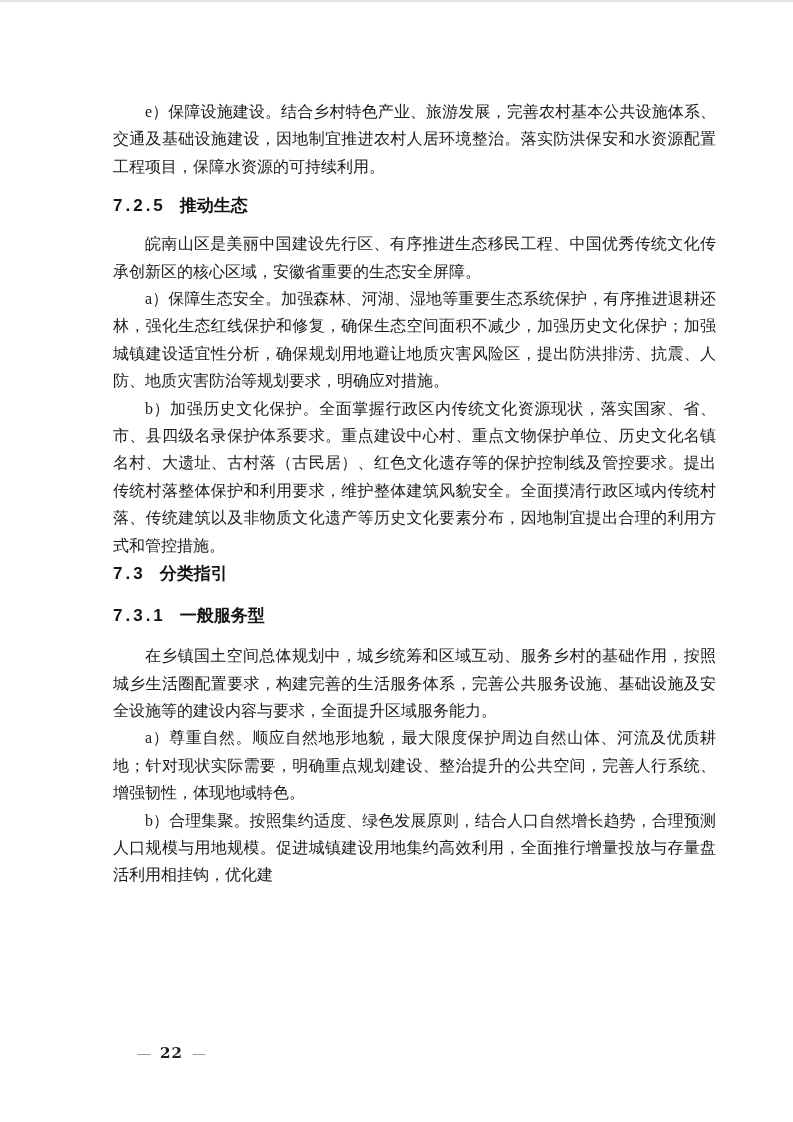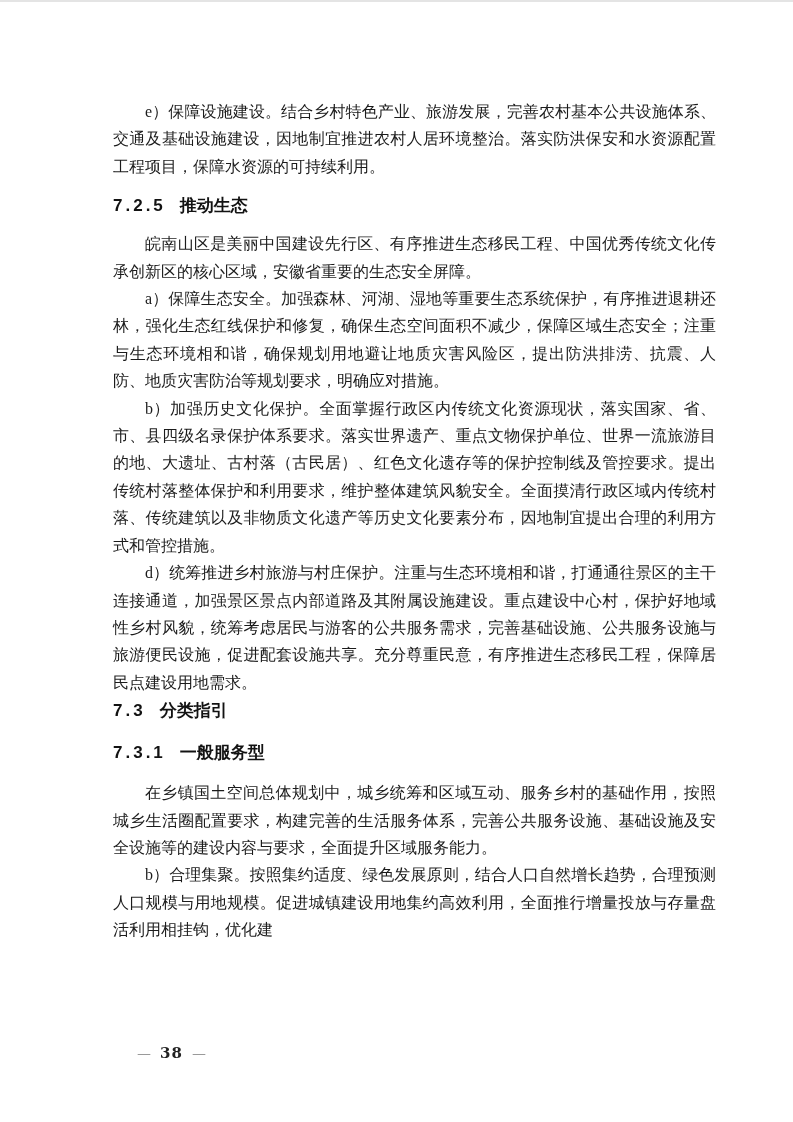--- a/index.html
+++ b/index.html
@@ -74,40 +74,40 @@
   <div class="content">
 
     <p class="body-para">e）保障设施建设。结合乡村特色产业、旅游发展，完善农村基本公共设施体系、交通及基础设施建设，因地制宜推进农村人居环境整治。落实防洪保安和水资源配置工程项目，保障水资源的可持续利用。</p>
 
     <h2 class="section-heading" id="h725">
       <span class="num">7.2.5</span><span>推动生态</span>
     </h2>
 
     <p class="body-para">皖南山区是美丽中国建设先行区、有序推进生态移民工程、中国优秀传统文化传承创新区的核心区域，安徽省重要的生态安全屏障。</p>
 
-    <p class="body-para">a）保障生态安全。加强森林、河湖、湿地等重要生态系统保护，有序推进退耕还林，强化生态红线保护和修复，确保生态空间面积不减少，保障区域生态安全；注重与生态环境相和谐，确保规划用地避让地质灾害风险区，提出防洪排涝、抗震、人防、地质灾害防治等规划要求，明确应对措施。</p>
+    <p class="body-para">a）保障生态安全。加强森林、河湖、湿地等重要生态系统保护，有序推进退耕还林，强化生态红线保护和修复，确保生态空间面积不减少，加强历史文化保护；加强城镇建设适宜性分析，确保规划用地避让地质灾害风险区，提出防洪排涝、抗震、人防、地质灾害防治等规划要求，明确应对措施。</p>
 
-    <p class="body-para">b）加强历史文化保护。全面掌握行政区内传统文化资源现状，落实国家、省、市、县四级名录保护体系要求。落实世界遗产、重点文物保护单位、世界一流旅游目的地、大遗址、古村落（古民居）、红色文化遗存等的保护控制线及管控要求。提出传统村落整体保护和利用要求，维护整体建筑风貌安全。全面摸清行政区域内传统村落、传统建筑以及非物质文化遗产等历史文化要素分布，因地制宜提出合理的利用方式和管控措施。</p>
+    <p class="body-para">b）加强历史文化保护。全面掌握行政区内传统文化资源现状，落实国家、省、市、县四级名录保护体系要求。重点建设中心村、重点文物保护单位、历史文化名镇名村、大遗址、古村落（古民居）、红色文化遗存等的保护控制线及管控要求。提出传统村落整体保护和利用要求，维护整体建筑风貌安全。全面摸清行政区域内传统村落、传统建筑以及非物质文化遗产等历史文化要素分布，因地制宜提出合理的利用方式和管控措施。</p>
 
 
-    <p class="body-para">d）统筹推进乡村旅游与村庄保护。注重与生态环境相和谐，打通通往景区的主干连接通道，加强景区景点内部道路及其附属设施建设。重点建设中心村，保护好地域性乡村风貌，统筹考虑居民与游客的公共服务需求，完善基础设施、公共服务设施与旅游便民设施，促进配套设施共享。充分尊重民意，有序推进生态移民工程，保障居民点建设用地需求。</p>
 
     <h2 class="section-heading" id="h73">
       <span class="num">7.3</span><span>分类指引</span>
     </h2>
 
     <h2 class="section-heading" id="h731">
       <span class="num">7.3.1</span><span>一般服务型</span>
     </h2>
 
     <p class="body-para">在乡镇国土空间总体规划中，城乡统筹和区域互动、服务乡村的基础作用，按照城乡生活圈配置要求，构建完善的生活服务体系，完善公共服务设施、基础设施及安全设施等的建设内容与要求，全面提升区域服务能力。</p>
 
+    <p class="body-para">a）尊重自然。顺应自然地形地貌，最大限度保护周边自然山体、河流及优质耕地；针对现状实际需要，明确重点规划建设、整治提升的公共空间，完善人行系统、增强韧性，体现地域特色。</p>
 
     <p class="body-para">b）合理集聚。按照集约适度、绿色发展原则，结合人口自然增长趋势，合理预测人口规模与用地规模。促进城镇建设用地集约高效利用，全面推行增量投放与存量盘活利用相挂钩，优化建</p>
 
   </div>
 
   <div class="page-footer">
     <span class="footer-dash">—</span>
-    <span class="page-number">38</span>
+    <span class="page-number">22</span>
     <span class="footer-dash">—</span>
   </div>
 </div>
 
 </body></html>

